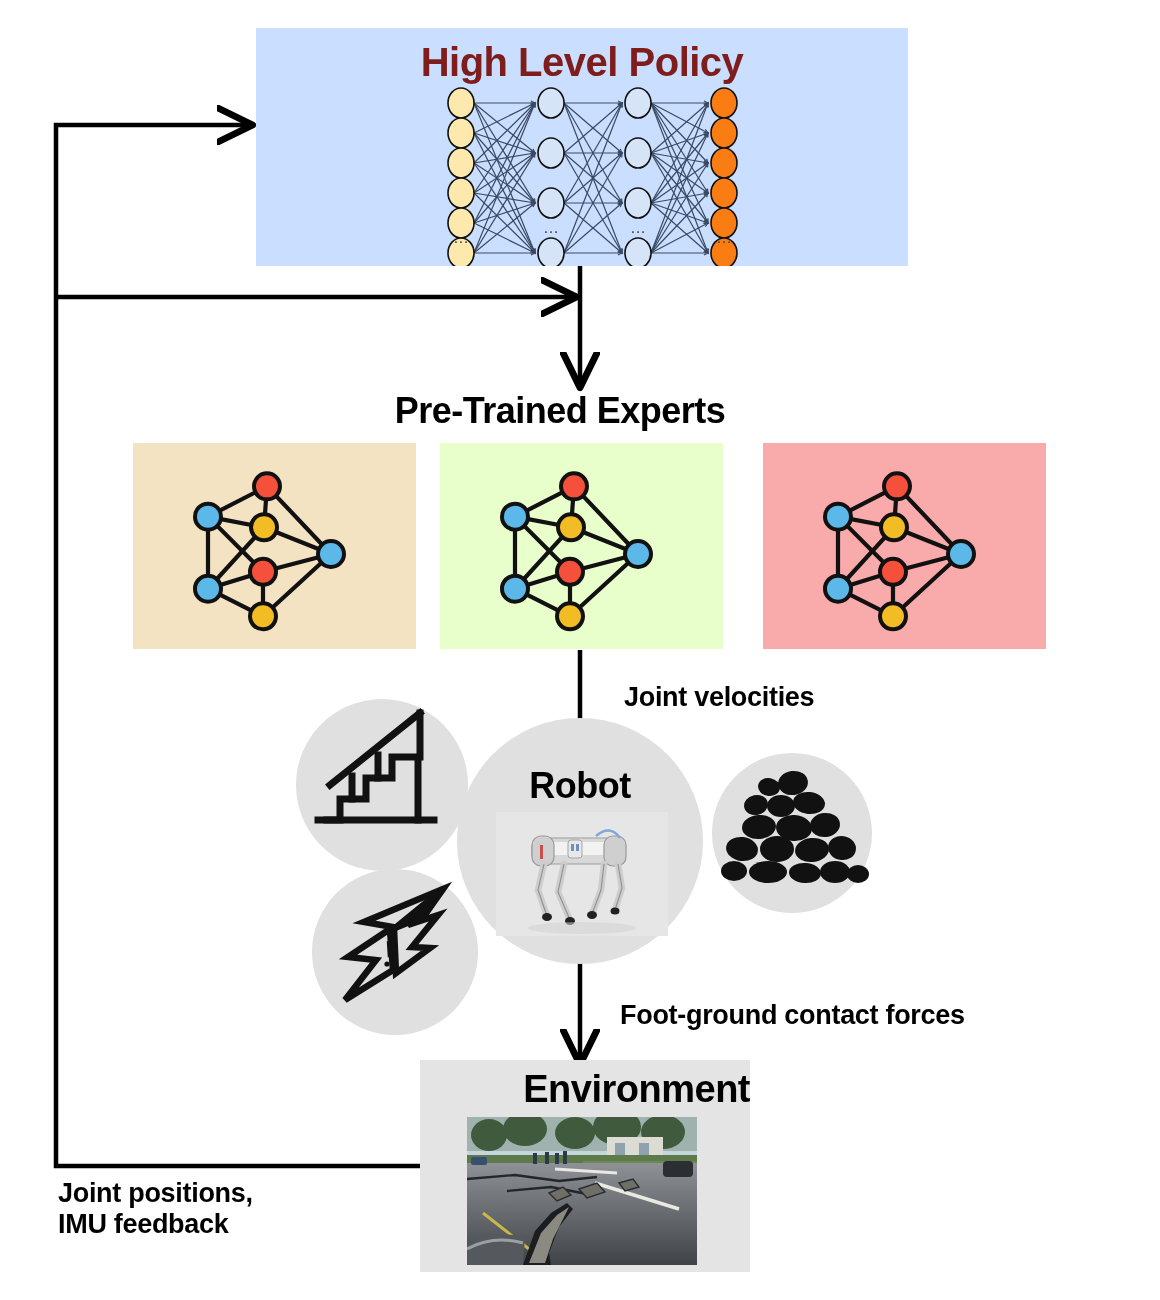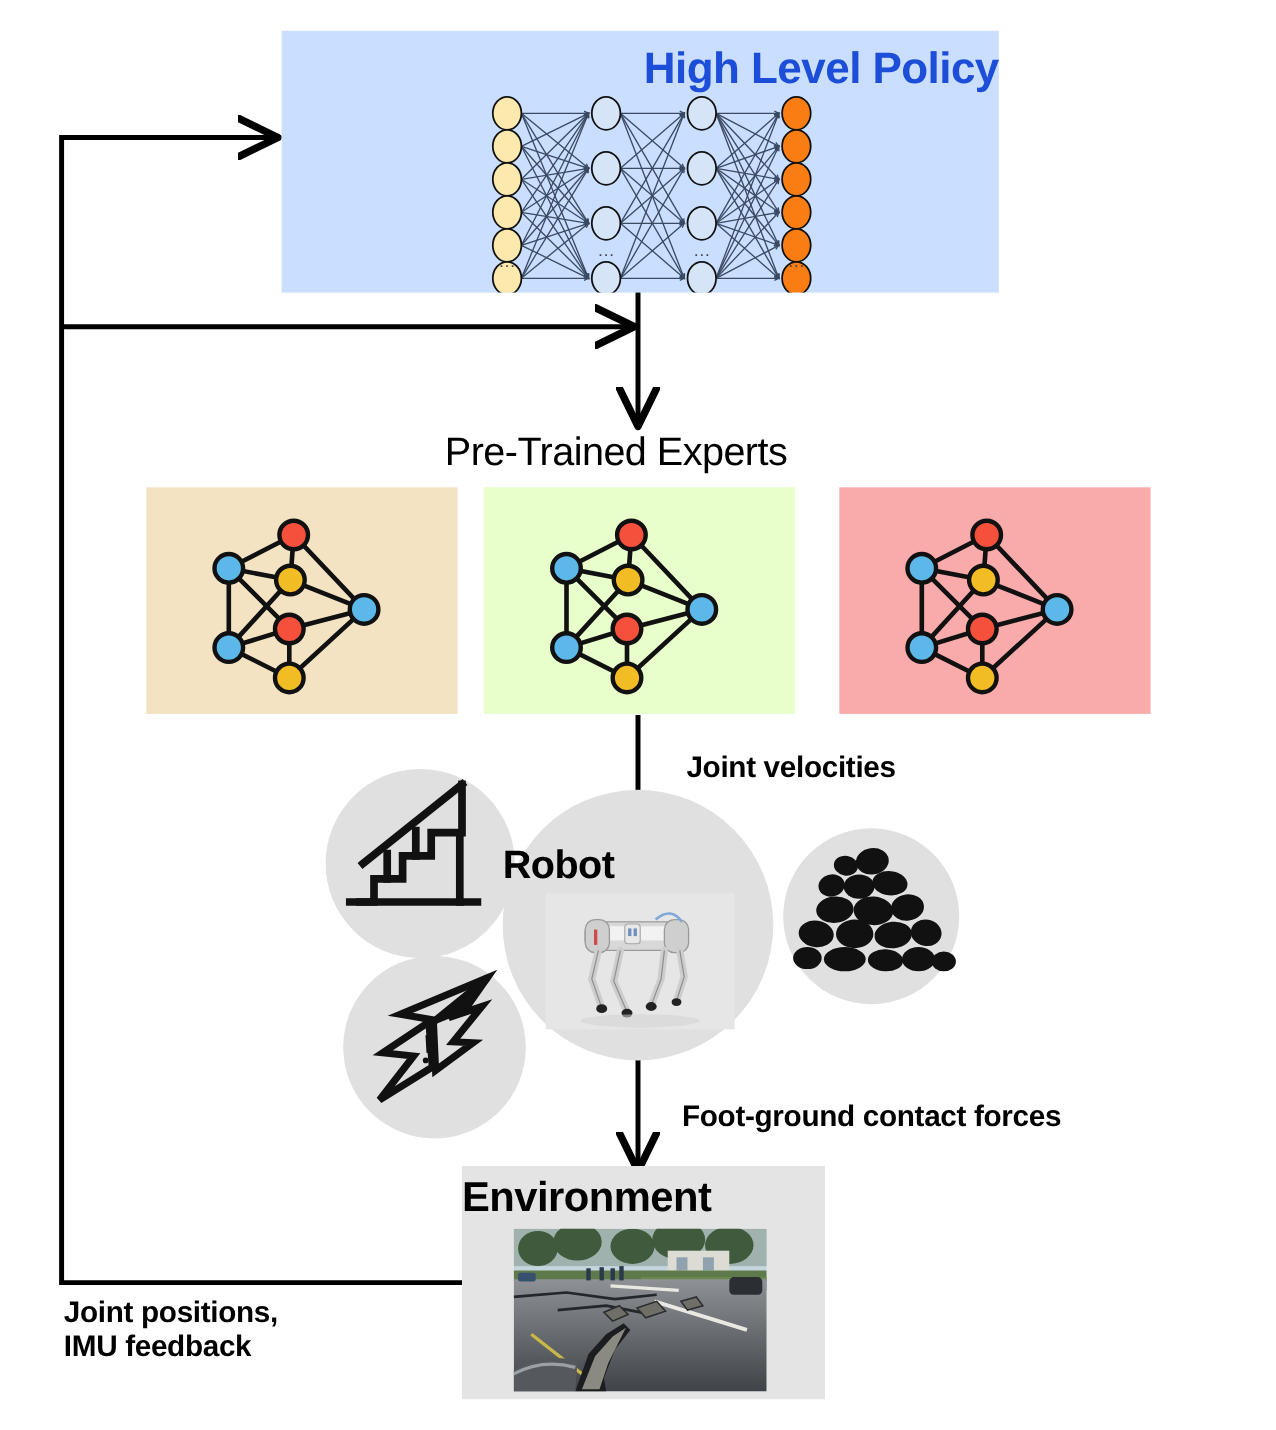--- a/index.html
+++ b/index.html
@@ -18,30 +18,30 @@
   }
   .abs { position: absolute; }
 
   
   #policy-box {
     left: 256px; top: 28px; width: 652px; height: 238px;
     background: #cadeff;
   }
   #policy-title {
     left: 256px; top: 40px; width: 652px;
-    text-align: right;
-    font-size: 40px; font-weight: bold; color: #1d4ed8;
+    text-align: center;
+    font-size: 40px; font-weight: bold; color: #7f1d1d;
     letter-spacing: -0.5px;
   }
 
   
   #experts-title {
     left: 160px; top: 390px; width: 800px;
     text-align: center;
-    font-size: 36px; font-weight: normal; color: #000;
+    font-size: 36px; font-weight: bold; color: #000;
     letter-spacing: -0.5px;
   }
 
   
   .expert-box { width: 283px; height: 206px; top: 443px; }
   #expert-0 { left: 133px; }
   #expert-1 { left: 440px; }
   #expert-2 { left: 763px; }
   .expert-svg { position: absolute; left: 0; top: 0; width: 100%; height: 100%; }
 
@@ -50,34 +50,34 @@
     border-radius: 50%;
     background: #e0e0e0;
   }
   #circle-stairs   { left: 296px; top: 699px;  width: 172px; height: 172px; }
   #circle-bolt     { left: 312px; top: 869px;  width: 166px; height: 166px; }
   #circle-rocks    { left: 712px; top: 753px;  width: 160px; height: 160px; }
   #circle-robot    { left: 457px; top: 718px;  width: 246px; height: 246px; }
 
   #robot-label {
     left: 457px; top: 765px; width: 246px;
-    text-align: left;
+    text-align: center;
     font-size: 36px; font-weight: bold; color: #000;
     letter-spacing: -0.5px;
   }
   #robot-img { left: 496px; top: 812px; width: 172px; height: 124px; }
 
   
   #env-box {
     left: 420px; top: 1060px; width: 330px; height: 212px;
     background: #e4e4e4;
   }
   #env-title {
     left: 420px; top: 1068px; width: 330px;
-    text-align: left;
+    text-align: right;
     font-size: 38px; font-weight: bold; color: #000;
     letter-spacing: -0.5px;
   }
   #env-img { left: 467px; top: 1117px; width: 230px; height: 148px; }
 
   
   .flow-label {
     font-size: 27px; font-weight: bold; color: #000;
     line-height: 1.15; letter-spacing: -0.3px;
     white-space: pre;

